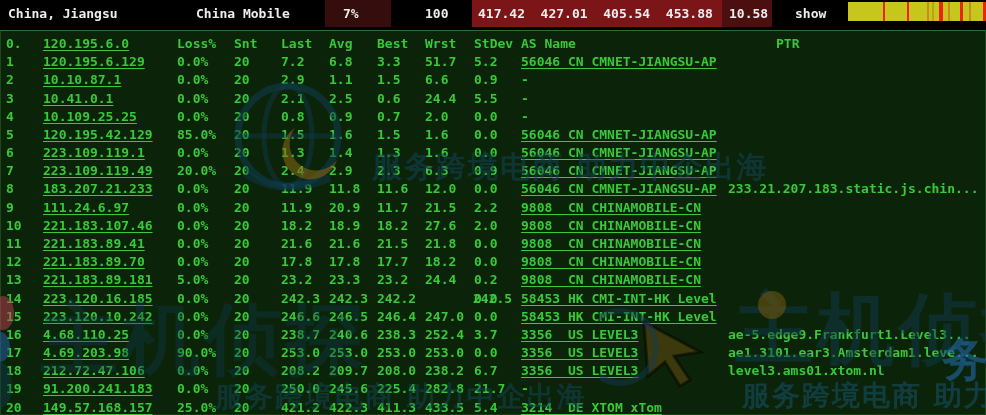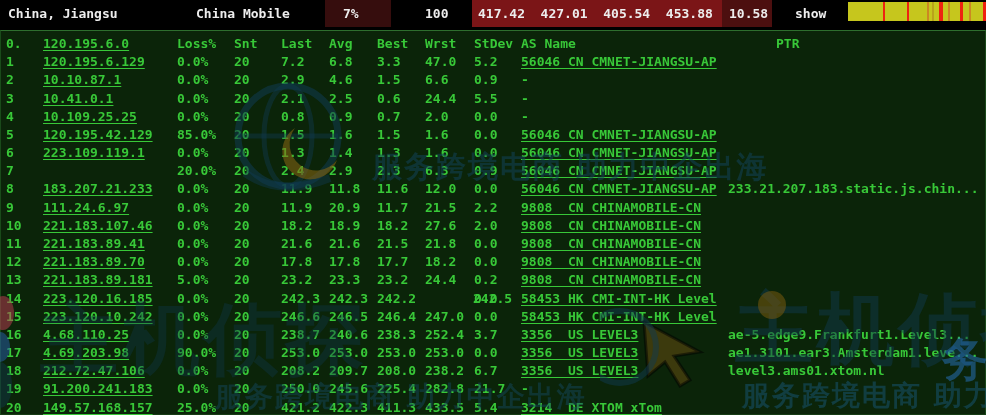--- a/index.html
+++ b/index.html
@@ -81,31 +81,31 @@
         <span class="cell" style="left: 775px;">PTR</span>
       </div>
       <div class="trow" style="top: 22.18px;">
         <span class="cell" style="left: 5px;">1</span>
         <span class="cell u" style="left: 42px;">120.195.6.129</span>
         <span class="cell" style="left: 176px;">0.0%</span>
         <span class="cell" style="left: 233px;">20</span>
         <span class="cell" style="left: 280px;">7.2</span>
         <span class="cell" style="left: 328px;">6.8</span>
         <span class="cell" style="left: 376px;">3.3</span>
-        <span class="cell" style="left: 424px;">47.0</span>
+        <span class="cell" style="left: 424px;">51.7</span>
         <span class="cell" style="left: 473px;">5.2</span>
         <span class="cell u" style="left: 520px;">56046 CN CMNET-JIANGSU-AP</span>
       </div>
       <div class="trow" style="top: 40.36px;">
         <span class="cell" style="left: 5px;">2</span>
         <span class="cell u" style="left: 42px;">10.10.87.1</span>
         <span class="cell" style="left: 176px;">0.0%</span>
         <span class="cell" style="left: 233px;">20</span>
         <span class="cell" style="left: 280px;">2.9</span>
-        <span class="cell" style="left: 328px;">4.6</span>
+        <span class="cell" style="left: 328px;">1.1</span>
         <span class="cell" style="left: 376px;">1.5</span>
         <span class="cell" style="left: 424px;">6.6</span>
         <span class="cell" style="left: 473px;">0.9</span>
         <span class="cell" style="left: 520px;">-</span>
       </div>
       <div class="trow" style="top: 58.54px;">
         <span class="cell" style="left: 5px;">3</span>
         <span class="cell u" style="left: 42px;">10.41.0.1</span>
         <span class="cell" style="left: 176px;">0.0%</span>
         <span class="cell" style="left: 233px;">20</span>
@@ -147,20 +147,21 @@
         <span class="cell" style="left: 233px;">20</span>
         <span class="cell" style="left: 280px;">1.3</span>
         <span class="cell" style="left: 328px;">1.4</span>
         <span class="cell" style="left: 376px;">1.3</span>
         <span class="cell" style="left: 424px;">1.6</span>
         <span class="cell" style="left: 473px;">0.0</span>
         <span class="cell u" style="left: 520px;">56046 CN CMNET-JIANGSU-AP</span>
       </div>
       <div class="trow" style="top: 131.26px;">
         <span class="cell" style="left: 5px;">7</span>
+        <span class="cell u" style="left: 42px;">223.109.119.49</span>
         <span class="cell" style="left: 176px;">20.0%</span>
         <span class="cell" style="left: 233px;">20</span>
         <span class="cell" style="left: 280px;">2.4</span>
         <span class="cell" style="left: 328px;">2.9</span>
         <span class="cell" style="left: 376px;">2.3</span>
         <span class="cell" style="left: 424px;">6.3</span>
         <span class="cell" style="left: 473px;">0.9</span>
         <span class="cell u" style="left: 520px;">56046 CN CMNET-JIANGSU-AP</span>
       </div>
       <div class="trow" style="top: 149.44px;">

